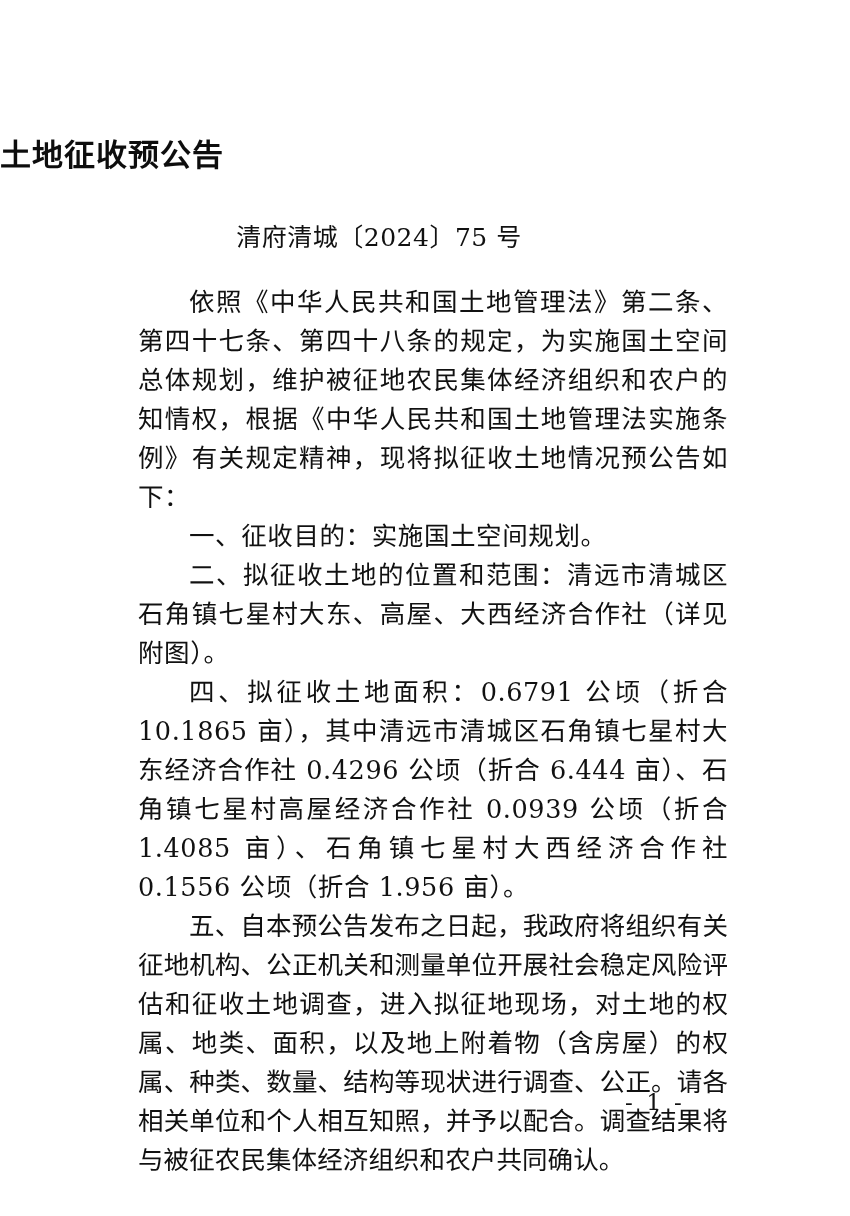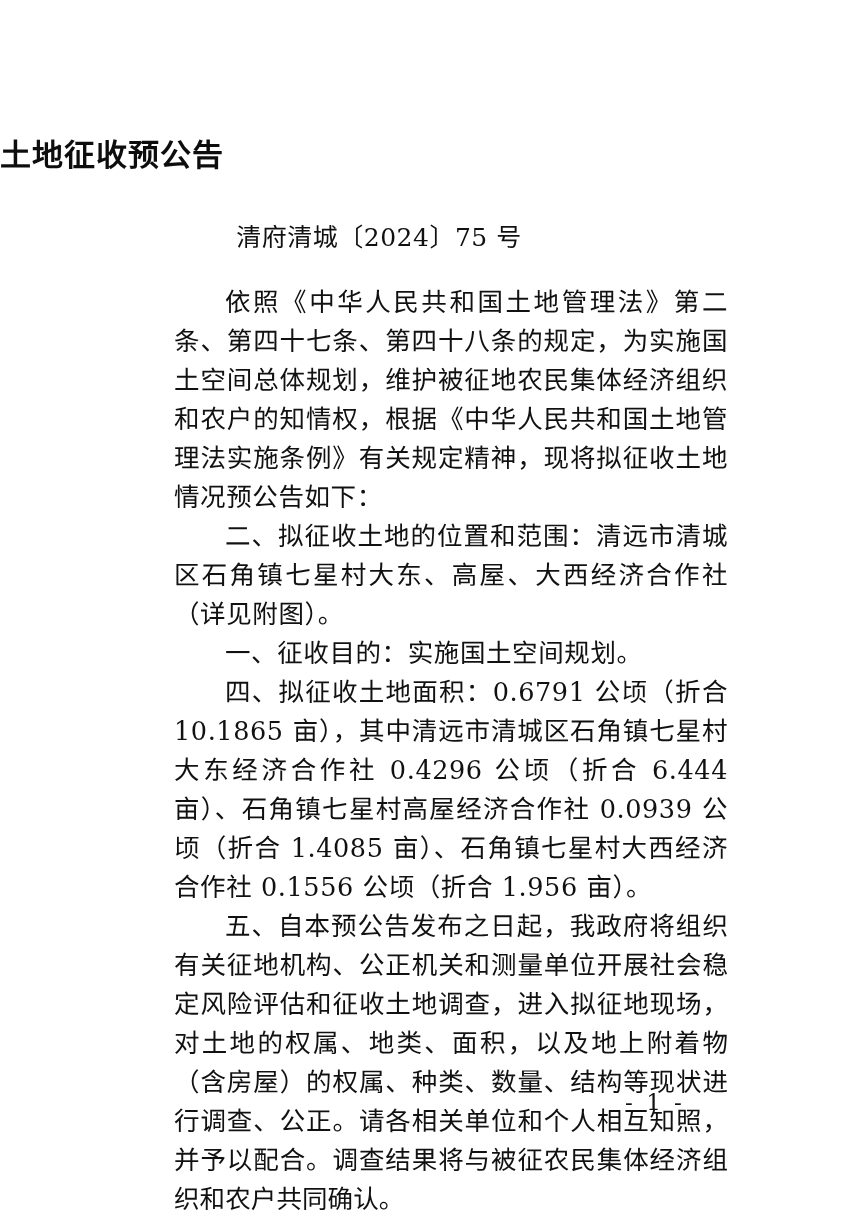--- a/index.html
+++ b/index.html
@@ -65,21 +65,20 @@
     text-align: justify;
     text-justify: inter-character;
     letter-spacing: 0.6px;
     margin: 0;
     color: #111111;
   }
 
   
   .para.indent {
     text-indent: 2em;
-    margin-left: 36px;
   }
 
   
   .para.tight {
     letter-spacing: 0.1px;
   }
 
   
   .page-footer {
     position: absolute;
@@ -104,23 +103,23 @@
 <div class="page">
 
   <div class="doc-title">土地征收预公告</div>
 
   <div class="doc-number">清府清城〔2024〕75 号</div>
 
   <div class="body-block">
 
     <p class="para indent">依照《中华人民共和国土地管理法》第二条、第四十七条、第四十八条的规定，为实施国土空间总体规划，维护被征地农民集体经济组织和农户的知情权，根据《中华人民共和国土地管理法实施条例》有关规定精神，现将拟征收土地情况预公告如下：</p>
 
+    <p class="para indent">一、征收目的：实施国土空间规划。</p>
+
     <p class="para indent">二、拟征收土地的位置和范围：清远市清城区石角镇七星村大东、高屋、大西经济合作社（详见附图）。</p>
-
-    <p class="para indent">一、征收目的：实施国土空间规划。</p>
 
 
     <p class="para indent">四、拟征收土地面积：0.6791 公顷（折合 10.1865 亩），其中清远市清城区石角镇七星村大东经济合作社 0.4296 公顷（折合 6.444 亩）、石角镇七星村高屋经济合作社 0.0939 公顷（折合 1.4085 亩）、石角镇七星村大西经济合作社 0.1556 公顷（折合 1.956 亩）。</p>
 
     <p class="para indent tight">五、自本预公告发布之日起，我政府将组织有关征地机构、公正机关和测量单位开展社会稳定风险评估和征收土地调查，进入拟征地现场，对土地的权属、地类、面积，以及地上附着物（含房屋）的权属、种类、数量、结构等现状进行调查、公正。请各相关单位和个人相互知照，并予以配合。调查结果将与被征农民集体经济组织和农户共同确认。</p>
 
   </div>
 
   <div class="page-footer">
     <span class="inner">- 1 -</span>

